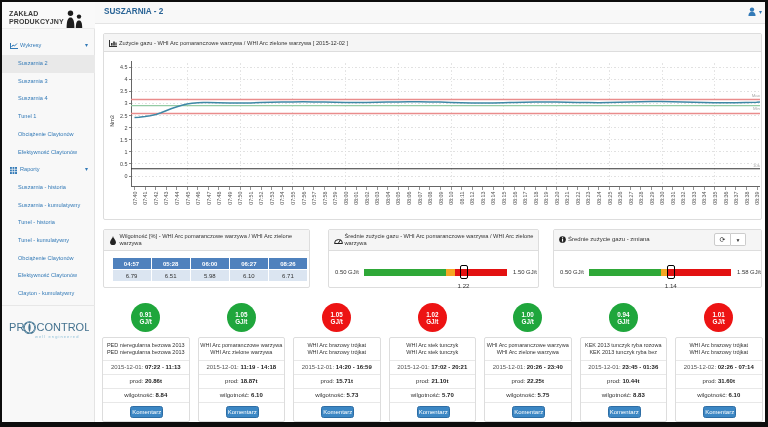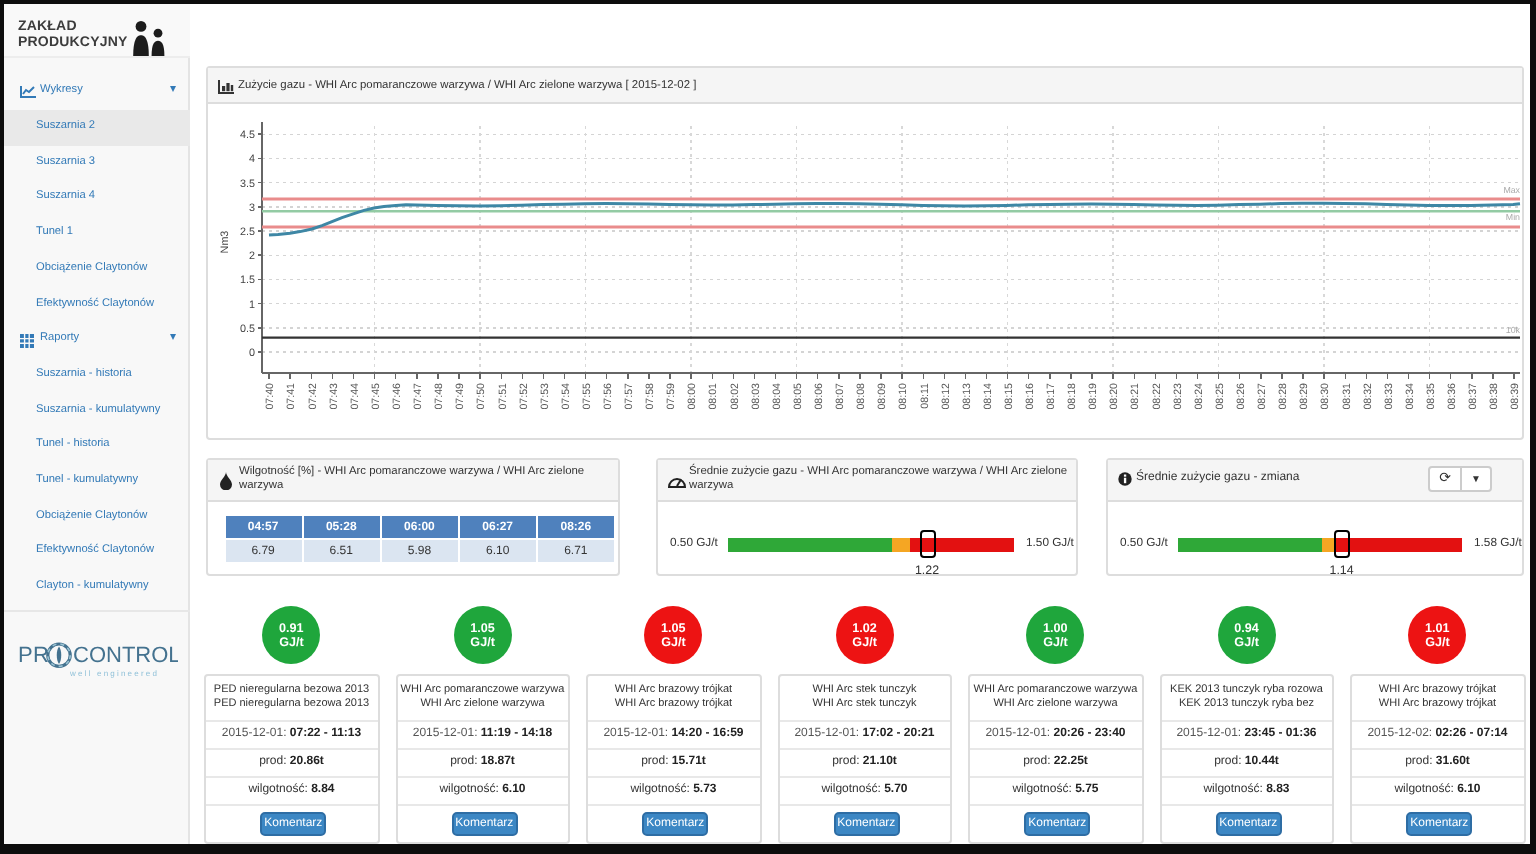--- a/index.html
+++ b/index.html
@@ -98,20 +98,28 @@
 </div>
 <div class="abs" style="left:0;top:303px;width:93px;height:1px;background:#e7e7e7"></div>
 <svg class="abs" style="left:7px;top:317px" width="80" height="22" viewBox="0 0 80 22">
         <text x="0" y="12" font-family="Liberation Sans" font-size="11" fill="#44728f" letter-spacing="0.2">PR</text>
         <circle cx="20.5" cy="8.6" r="5.6" fill="none" stroke="#44728f" stroke-width="1.6"></circle>
         <circle cx="20.5" cy="8.6" r="5.6" fill="none" stroke="#9cc4d4" stroke-width="0.8" stroke-dasharray="2 2" transform="rotate(30 20.5 8.6)"></circle>
         <path d="M20.5 4.2 C22 6 22 11 20.5 13 C19 11 19 6 20.5 4.2 Z" fill="#44728f"></path>
         <text x="27.5" y="12" font-family="Liberation Sans" font-size="11" fill="#44728f" letter-spacing="0">CONTROL</text>
         <text x="26" y="19" font-family="Liberation Sans" font-size="4" fill="#8fc0d8" letter-spacing="1.1">well engineered</text>
       </svg>
+</div>
+<div id="navbar">
+      <div id="navtitle">SUSZARNIA - 2</div>
+<svg class="abs" style="left:653px;top:5px" width="8" height="9" viewBox="0 0 8 9">
+        <circle cx="4" cy="2.6" r="2.2" fill="#337ab7"></circle>
+        <path d="M0.4 9 C0.4 5.8 2 4.8 4 4.8 C6 4.8 7.6 5.8 7.6 9 Z" fill="#337ab7"></path>
+      </svg>
+<div class="abs" style="left:664px;top:6px;font-size:6px;color:#337ab7">▾</div>
 </div>
 <div class="panel" style="left:103px;top:33px;width:659px;height:187px">
 <div style="position:absolute;left:0;top:0;right:0;height:18px;background:#f5f5f5;border-bottom:1px solid #ddd">
         <svg class="abs" style="left:5px;top:5.5px" width="8" height="7" viewBox="0 0 8 7">
           <path d="M0 0 L0 7 L8 7 L8 6 L1 6 L1 0 Z" fill="#333"></path>
           <rect x="2" y="3" width="1.6" height="2.6" fill="#333"></rect>
           <rect x="4.2" y="1.5" width="1.6" height="4.1" fill="#333"></rect>
           <rect x="6.4" y="2.5" width="1.2" height="3.1" fill="#333"></rect>
         </svg>
         <div class="abs" style="left:15px;top:5.5px;font-size:5.7px;color:#333">Zużycie gazu - WHI Arc pomaranczowe warzywa / WHI Arc zielone warzywa [ 2015-12-02 ]</div>

